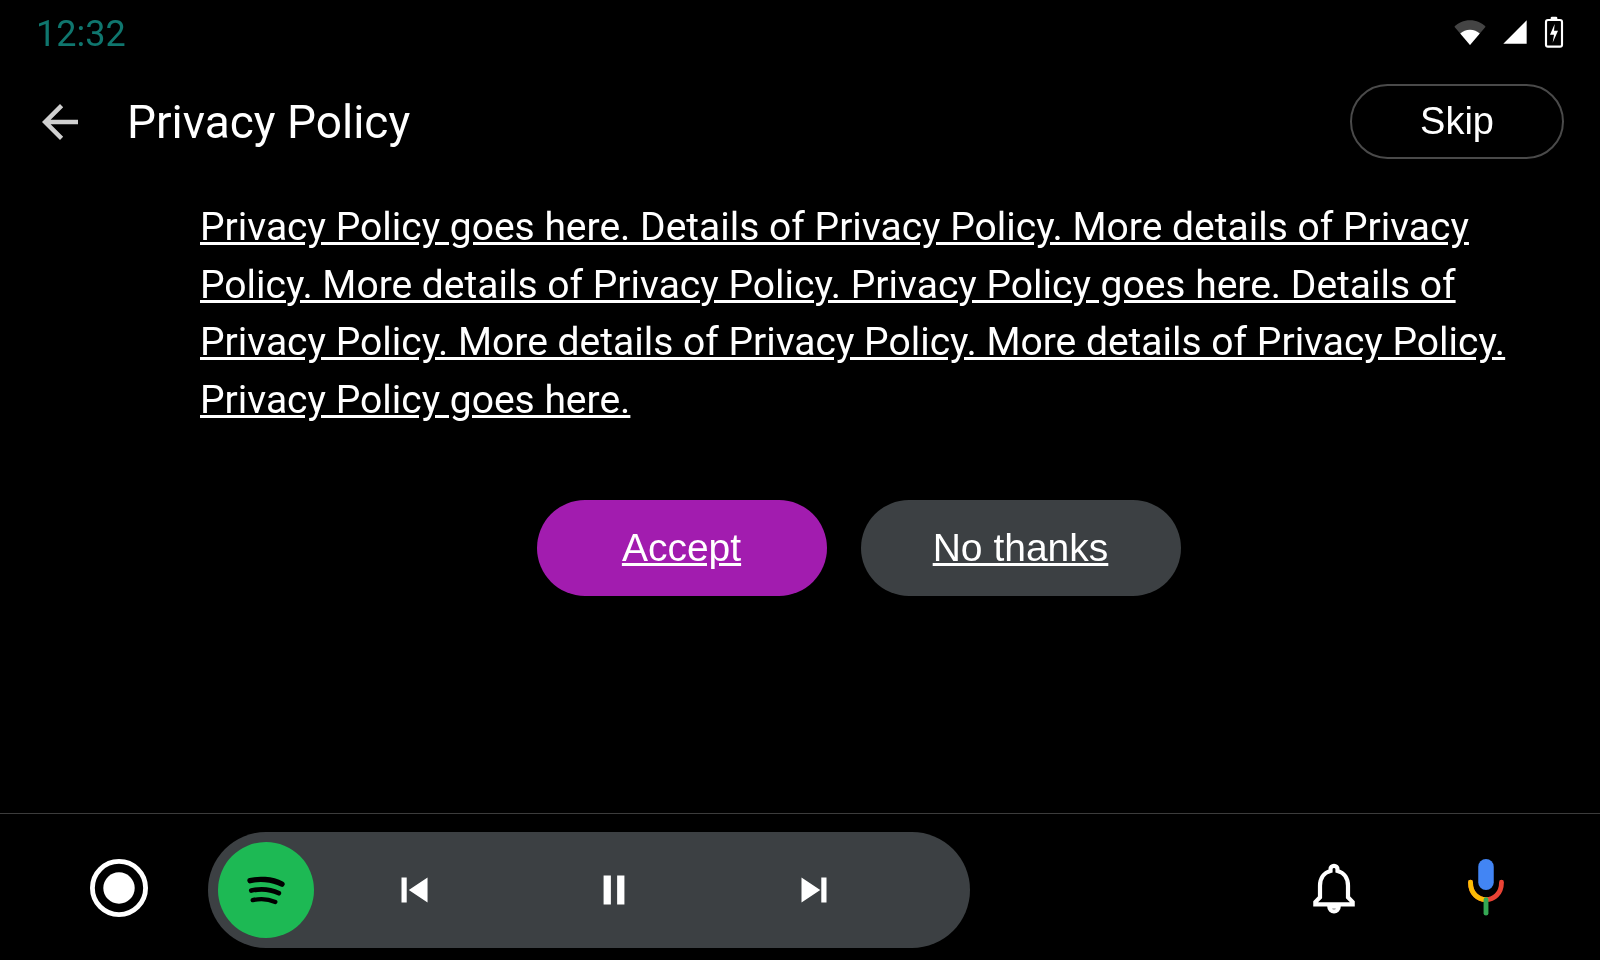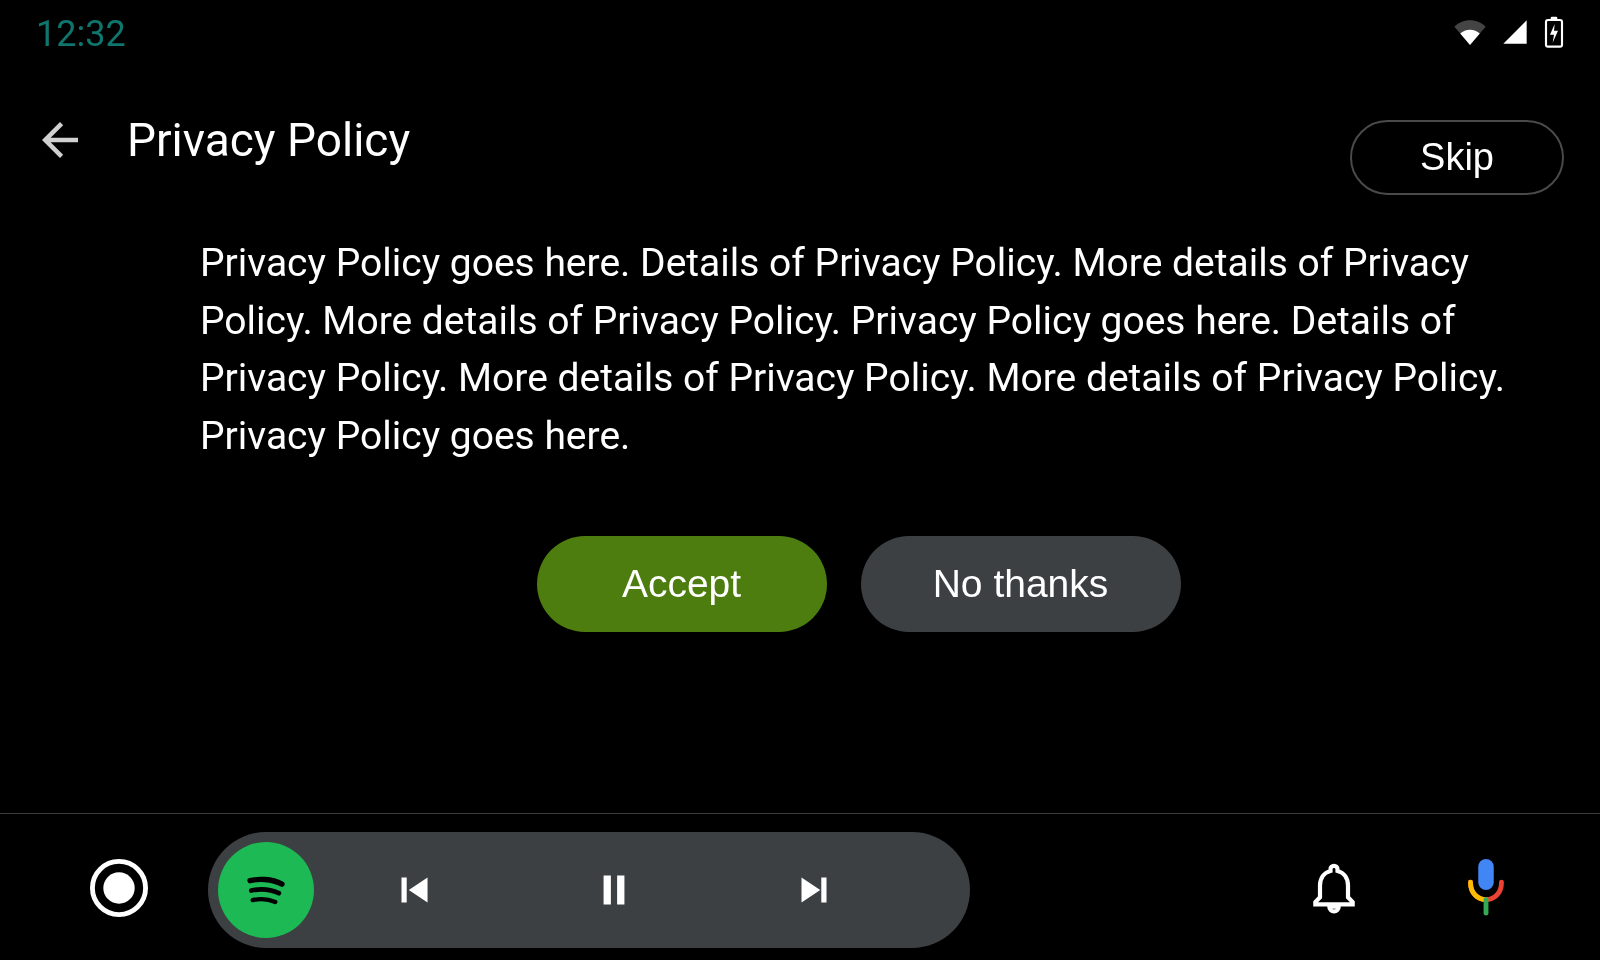--- a/index.html
+++ b/index.html
@@ -68,26 +68,26 @@
     
     .skip-button {
       background: transparent;
       border: 2px solid #4a4a4a;
       border-radius: 50px;
       color: #ffffff;
       font-size: 38px;
       font-weight: 500;
       padding: 14px 68px;
       cursor: pointer;
-      margin-top: 36px;
     }
     
     
     .content {
       padding: 20px 83px 0 200px;
+      text-decoration: underline;
     }
     
     .policy-text {
       font-size: 39px;
       line-height: 1.48;
       color: #ffffff;
       font-weight: 400;
     }
     
     
@@ -102,21 +102,21 @@
       border: none;
       border-radius: 60px;
       font-size: 39px;
       font-weight: 400;
       padding: 26px 62px;
       cursor: pointer;
       min-width: 290px;
     }
     
     .btn-primary {
-      background: #4d7c0f;
+      background: #a21caf;
       color: #ffffff;
     }
     
     .btn-secondary {
       background: #3c4043;
       color: #ffffff;
       min-width: 320px;
     }
     
     

